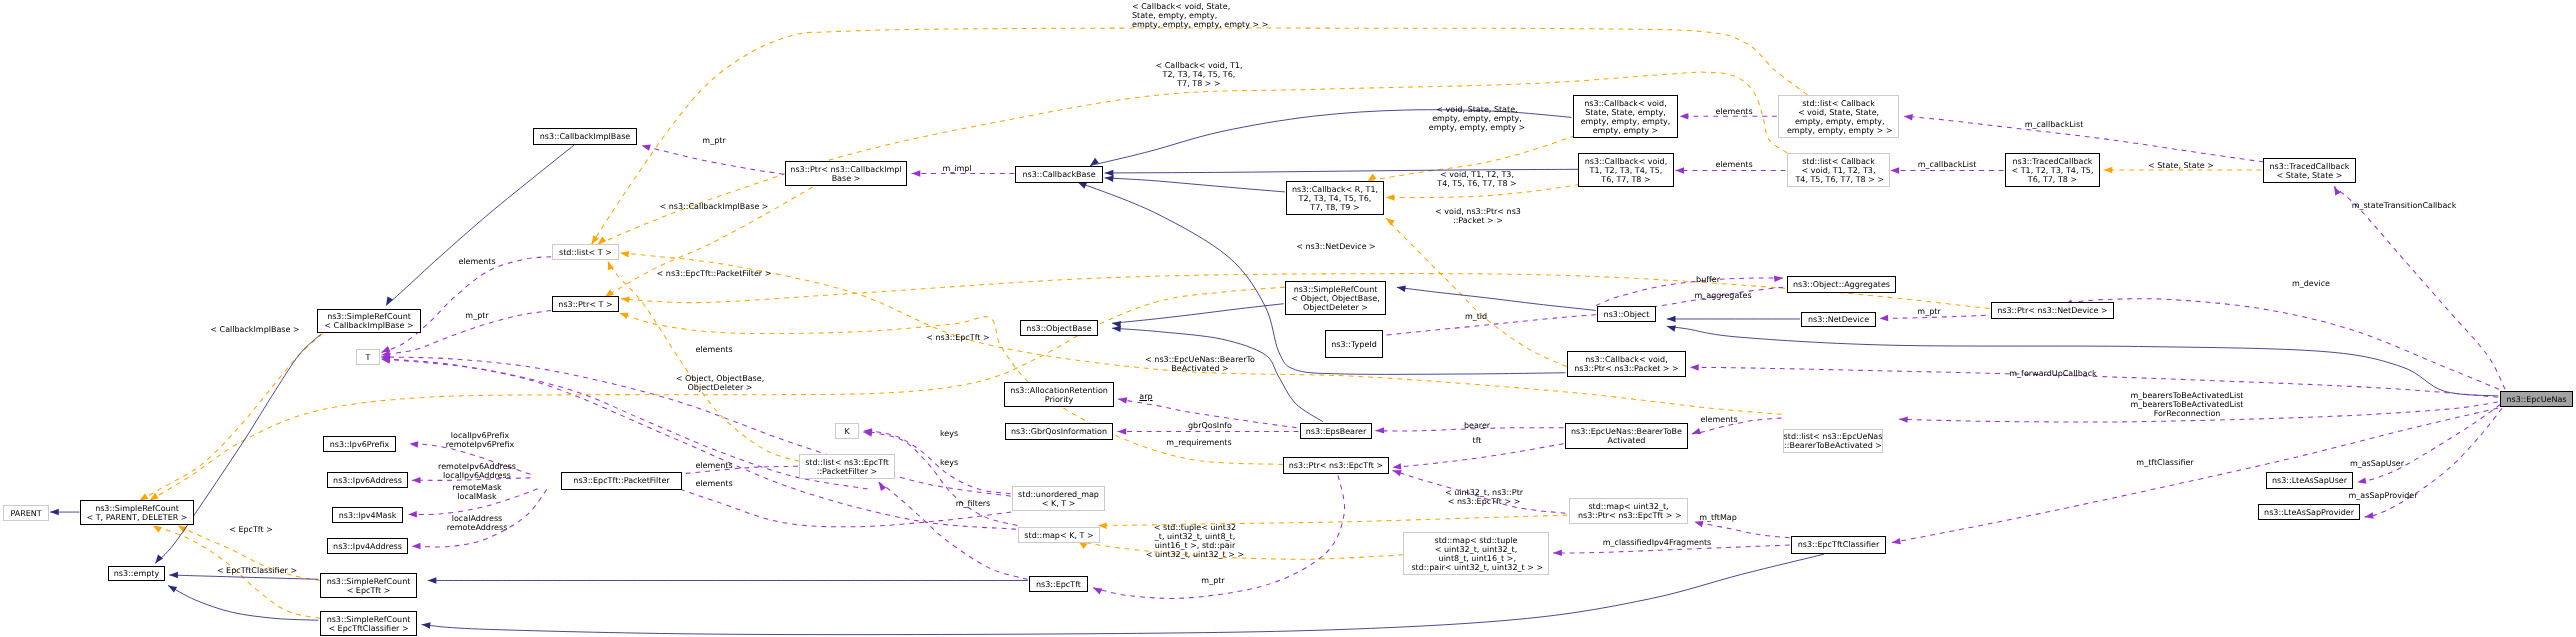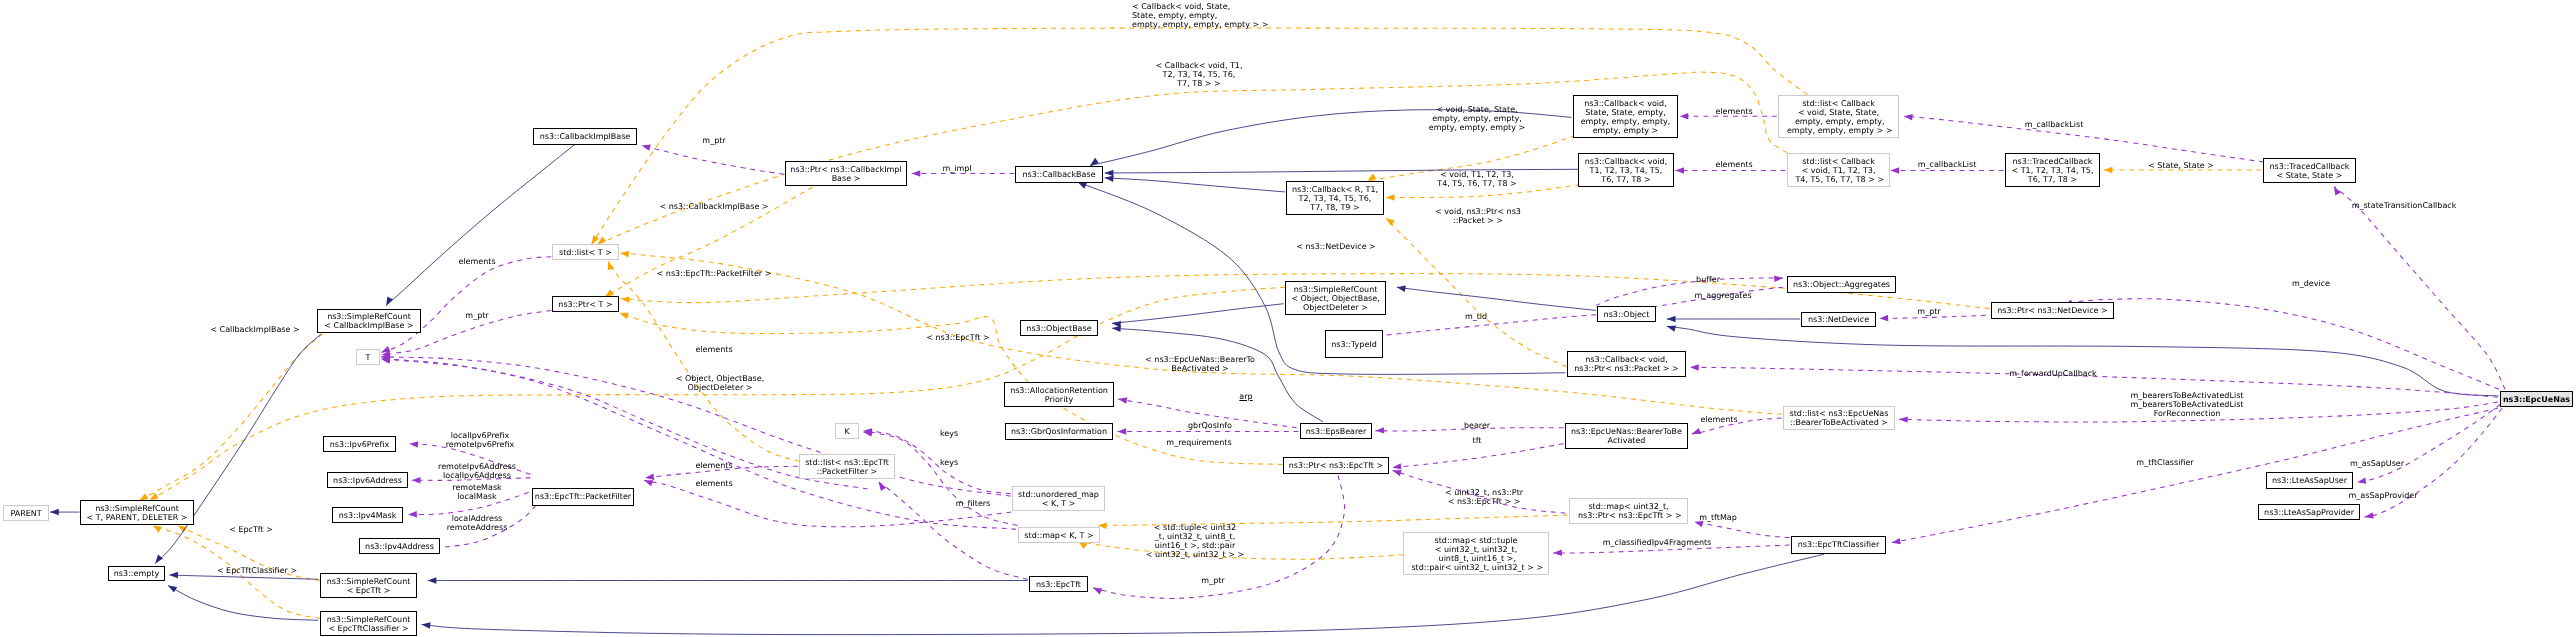--- a/index.html
+++ b/index.html
@@ -4,21 +4,21 @@
 <style>
   html,body{margin:0;padding:0;background:#ffffff;}
   #page{position:relative;width:2576px;height:638px;background:#ffffff;overflow:hidden;
         font-family:"DejaVu Sans",sans-serif;-webkit-font-smoothing:antialiased;text-rendering:geometricPrecision;}
   #edges{position:absolute;left:0;top:0;width:2576px;height:638px;}
   .node{position:absolute;box-sizing:border-box;background:#ffffff;
         display:flex;flex-direction:column;align-items:center;justify-content:center;
         font-size:8px;color:#000;line-height:9px;text-align:center;white-space:pre;}
   .node.solid{border:0.9px solid #000;}
   .node.gray{border:0.9px solid #cbcbcb;}
-  .node.highlight{border:0.9px solid #000;background:#e5e5e5;font-weight:bold;}
+  .node.highlight{border:0.9px solid #000;background:#a3a3a3;}
   .elab{position:absolute;font-size:8px;color:#000;line-height:9px;white-space:pre;text-align:center;}
   .elab.start{text-align:left;}
 </style>
 </head>
 <body>
 
 <div id="page">
 <svg id="edges" viewBox="0 0 4216 1044" width="2576" height="638">
       <path d="M2958.0,155.0 C2949.2,148.3 2921.3,128.8 2905.0,115.0 C2888.7,101.2 2879.2,82.5 2860.0,72.0 C2840.8,61.5 2833.3,56.2 2790.0,52.0 C2746.7,47.8 2698.3,48.0 2600.0,47.0 C2501.7,46.0 2333.3,46.2 2200.0,46.0 C2066.7,45.8 1916.7,45.7 1800.0,46.0 C1683.3,46.3 1573.3,47.0 1500.0,48.0 C1426.7,49.0 1393.3,50.5 1360.0,52.0 C1326.7,53.5 1321.7,51.5 1300.0,57.0 C1278.3,62.5 1253.3,72.0 1230.0,85.0 C1206.7,98.0 1181.7,115.0 1160.0,135.0 C1138.3,155.0 1120.0,179.2 1100.0,205.0 C1080.0,230.8 1056.7,265.8 1040.0,290.0 C1023.3,314.2 1012.0,331.7 1000.0,350.0 C988.0,368.3 973.3,391.7 968.0,400.0" fill="none" stroke="#ffa500" stroke-width="1.7" stroke-dasharray="8,8"></path>
       <path d="M968.0,400.0 L971.0,385.1 L980.0,390.8 Z" fill="#ffa500" stroke="none"></path>
@@ -187,26 +187,26 @@
       <div class="node solid" style="left: 1325px; top: 330px; width: 58px; height: 28px;"><div>ns3::TypeId</div></div>
       <div class="node solid" style="left: 1597px; top: 306px; width: 59px; height: 16px;"><div>ns3::Object</div></div>
       <div class="node solid" style="left: 1787px; top: 276px; width: 109px; height: 17px;"><div>ns3::Object::Aggregates</div></div>
       <div class="node solid" style="left: 1801px; top: 312px; width: 75px; height: 15.3px;"><div>ns3::NetDevice</div></div>
       <div class="node solid" style="left: 1991px; top: 302px; width: 123px; height: 17px;"><div>ns3::Ptr&lt; ns3::NetDevice &gt;</div></div>
       <div class="node solid" style="left: 1567px; top: 351px; width: 119px; height: 26px;"><div>ns3::Callback&lt; void,</div><div>ns3::Ptr&lt; ns3::Packet &gt; &gt;</div></div>
       <div class="node solid" style="left: 1004px; top: 382px; width: 110px; height: 25px;"><div>ns3::AllocationRetention</div><div>Priority</div></div>
       <div class="node solid" style="left: 1005px; top: 423px; width: 108px; height: 16.5px;"><div>ns3::GbrQosInformation</div></div>
       <div class="node solid" style="left: 1300px; top: 423px; width: 72px; height: 16px;"><div>ns3::EpsBearer</div></div>
       <div class="node solid" style="left: 1565px; top: 423px; width: 123px; height: 26px;"><div>ns3::EpcUeNas::BearerToBe</div><div>Activated</div></div>
-      <div class="node gray" style="left: 1783px; top: 406px; width: 112px; height: 24.4px;"><div>std::list&lt; ns3::EpcUeNas</div><div>::BearerToBeActivated &gt;</div></div>
+      <div class="node gray" style="left: 1783px; top: 429px; width: 100px; height: 24.4px;"><div>std::list&lt; ns3::EpcUeNas</div><div>::BearerToBeActivated &gt;</div></div>
       <div class="node solid" style="left: 323px; top: 436px; width: 73px; height: 16px;"><div>ns3::Ipv6Prefix</div></div>
       <div class="node solid" style="left: 327px; top: 472px; width: 81px; height: 16px;"><div>ns3::Ipv6Address</div></div>
       <div class="node solid" style="left: 332px; top: 507px; width: 71px; height: 16px;"><div>ns3::Ipv4Mask</div></div>
-      <div class="node solid" style="left: 327px; top: 538px; width: 81px; height: 16px; margin-left: 32px;"><div>ns3::Ipv4Address</div></div>
-      <div class="node solid" style="left: 532px; top: 472px; width: 102px; height: 17.7px; margin-top: 16px;"><div>ns3::EpcTft::PacketFilter</div></div>
+      <div class="node solid" style="left: 327px; top: 538px; width: 81px; height: 16px;"><div>ns3::Ipv4Address</div></div>
+      <div class="node solid" style="left: 561px; top: 472px; width: 121px; height: 17.7px;"><div>ns3::EpcTft::PacketFilter</div></div>
       <div class="node gray" style="left: 835px; top: 423px; width: 24px; height: 16px;"><div>K</div></div>
       <div class="node gray" style="left: 799px; top: 454px; width: 96px; height: 25px;"><div>std::list&lt; ns3::EpcTft</div><div>::PacketFilter &gt;</div></div>
       <div class="node gray" style="left: 1012px; top: 486px; width: 93px; height: 25px;"><div>std::unordered_map</div><div>&lt; K, T &gt;</div></div>
       <div class="node gray" style="left: 1018px; top: 527px; width: 82px; height: 16px;"><div>std::map&lt; K, T &gt;</div></div>
       <div class="node solid" style="left: 1283px; top: 457px; width: 106px; height: 17px;"><div>ns3::Ptr&lt; ns3::EpcTft &gt;</div></div>
       <div class="node gray" style="left: 1569px; top: 498px; width: 119px; height: 26px;"><div>std::map&lt; uint32_t,</div><div> ns3::Ptr&lt; ns3::EpcTft &gt; &gt;</div></div>
       <div class="node gray" style="left: 1403px; top: 532px; width: 146px; height: 43px;"><div>std::map&lt; std::tuple</div><div>&lt; uint32_t, uint32_t,</div><div> uint8_t, uint16_t &gt;,</div><div> std::pair&lt; uint32_t, uint32_t &gt; &gt;</div></div>
       <div class="node solid" style="left: 1791px; top: 536px; width: 95px; height: 17.7px;"><div>ns3::EpcTftClassifier</div></div>
       <div class="node gray" style="left: 3.1px; top: 505px; width: 46px; height: 16px;"><div>PARENT</div></div>
       <div class="node solid" style="left: 80px; top: 500px; width: 114px; height: 25px;"><div>ns3::SimpleRefCount</div><div>&lt; T, PARENT, DELETER &gt;</div></div>
@@ -241,21 +241,21 @@
       <div class="elab " style="top: 269px; left: 714px; transform: translateX(-50%);"><div>&lt; ns3::EpcTft::PacketFilter &gt;</div></div>
       <div class="elab " style="top: 257px; left: 477px; transform: translateX(-50%);"><div>elements</div></div>
       <div class="elab " style="top: 311px; left: 477px; transform: translateX(-50%);"><div>m_ptr</div></div>
       <div class="elab " style="top: 325px; left: 255px; transform: translateX(-50%);"><div>&lt; CallbackImplBase &gt;</div></div>
       <div class="elab " style="top: 333px; left: 958px; transform: translateX(-50%);"><div>&lt; ns3::EpcTft &gt;</div></div>
       <div class="elab " style="top: 312px; left: 1476px; transform: translateX(-50%);"><div>m_tid</div></div>
       <div class="elab " style="top: 345px; left: 714px; transform: translateX(-50%);"><div>elements</div></div>
       <div class="elab " style="top: 374px; left: 720px; transform: translateX(-50%);"><div>&lt; Object, ObjectBase,</div><div>ObjectDeleter &gt;</div></div>
       <div class="elab " style="top: 355px; left: 1200px; transform: translateX(-50%);"><div>&lt; ns3::EpcUeNas::BearerTo</div><div>BeActivated &gt;</div></div>
       <div class="elab " style="top: 369px; left: 2053px; transform: translateX(-50%);"><div>m_forwardUpCallback</div></div>
-      <div class="elab " style="top: 392px; left: 1246px; transform: translateX(-50%); text-decoration: underline;"><div>arp</div></div>
+      <div class="elab " style="top: 392px; left: 1146px; transform: translateX(-50%); text-decoration: underline;"><div>arp</div></div>
       <div class="elab " style="top: 421px; left: 1200px; transform: translateX(-50%); padding-left: 20px;"><div>gbrQosInfo</div></div>
       <div class="elab " style="top: 438px; left: 1199px; transform: translateX(-50%);"><div>m_requirements</div></div>
       <div class="elab " style="top: 421px; left: 1477px; transform: translateX(-50%);"><div>bearer</div></div>
       <div class="elab " style="top: 436px; left: 1477px; transform: translateX(-50%);"><div>tft</div></div>
       <div class="elab " style="top: 415px; left: 1719px; transform: translateX(-50%);"><div>elements</div></div>
       <div class="elab " style="top: 391px; left: 2187px; transform: translateX(-50%);"><div>m_bearersToBeActivatedList</div><div>m_bearersToBeActivatedList</div><div>ForReconnection</div></div>
       <div class="elab " style="top: 431px; left: 480px; transform: translateX(-50%);"><div>localIpv6Prefix</div><div>remoteIpv6Prefix</div></div>
       <div class="elab " style="top: 429px; left: 949px; transform: translateX(-50%);"><div>keys</div></div>
       <div class="elab " style="top: 462px; left: 477px; transform: translateX(-50%);"><div>remoteIpv6Address</div><div>localIpv6Address</div></div>
       <div class="elab " style="top: 458px; left: 949px; transform: translateX(-50%);"><div>keys</div></div>

